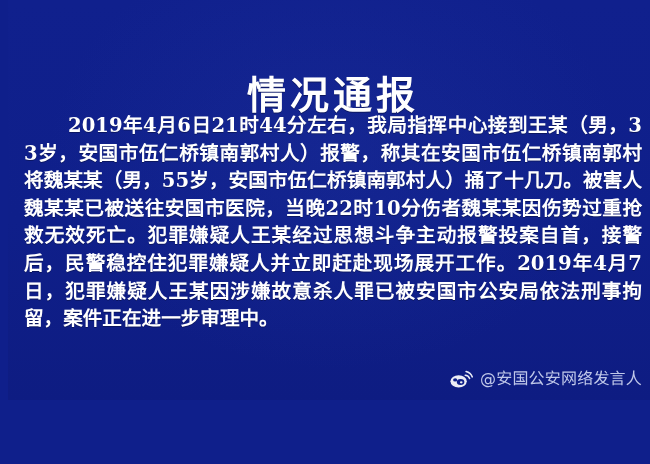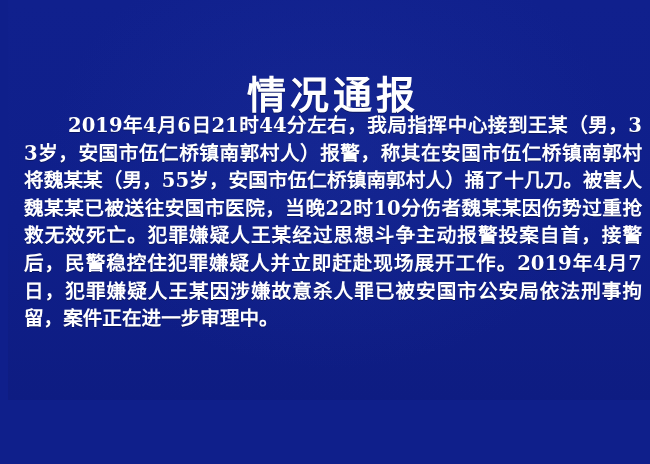--- a/index.html
+++ b/index.html
@@ -116,14 +116,28 @@
 <div class="poster">
 
   <div class="title-wrap">
     <h1 class="title">情况通报</h1>
   </div>
 
   <div class="body-wrap">
     <p class="body-text">2019年4月6日21时44分左右，我局指挥中心接到王某（男，33岁，安国市伍仁桥镇南郭村人）报警，称其在安国市伍仁桥镇南郭村将魏某某（男，55岁，安国市伍仁桥镇南郭村人）捅了十几刀。被害人魏某某已被送往安国市医院，当晚22时10分伤者魏某某因伤势过重抢救无效死亡。犯罪嫌疑人王某经过思想斗争主动报警投案自首，接警后，民警稳控住犯罪嫌疑人并立即赶赴现场展开工作。2019年4月7日，犯罪嫌疑人王某因涉嫌故意杀人罪已被安国市公安局依法刑事拘留，案件正在进一步审理中。</p>
   </div>
 
+  <div class="watermark">
+    <svg class="weibo-icon" viewBox="0 0 40 33" aria-hidden="true">
+
+      <ellipse cx="15" cy="21.5" rx="14.2" ry="10.8" fill="#ffffff"></ellipse>
+      <ellipse cx="18.4" cy="22.4" rx="6.6" ry="5.2" fill="#0f1f8b"></ellipse>
+      <ellipse cx="9.0" cy="19.0" rx="3.6" ry="2.9" fill="#0f1f8b"></ellipse>
+
+      <ellipse cx="19.6" cy="23.2" rx="2.3" ry="1.9" fill="#ffffff"></ellipse>
+
+      <path d="M26.5 11.0 a8.6 8.6 0 0 1 7.6 5.6" stroke="#ffffff" stroke-width="2.7" fill="none" stroke-linecap="round"></path>
+      <path d="M28.0 4.2 a14.6 14.6 0 0 1 10.6 9.4" stroke="#ffffff" stroke-width="2.7" fill="none" stroke-linecap="round"></path>
+    </svg>
+    <span class="watermark-text">@安国公安网络发言人</span>
+  </div>
 
 </div>
 
 </body></html>

